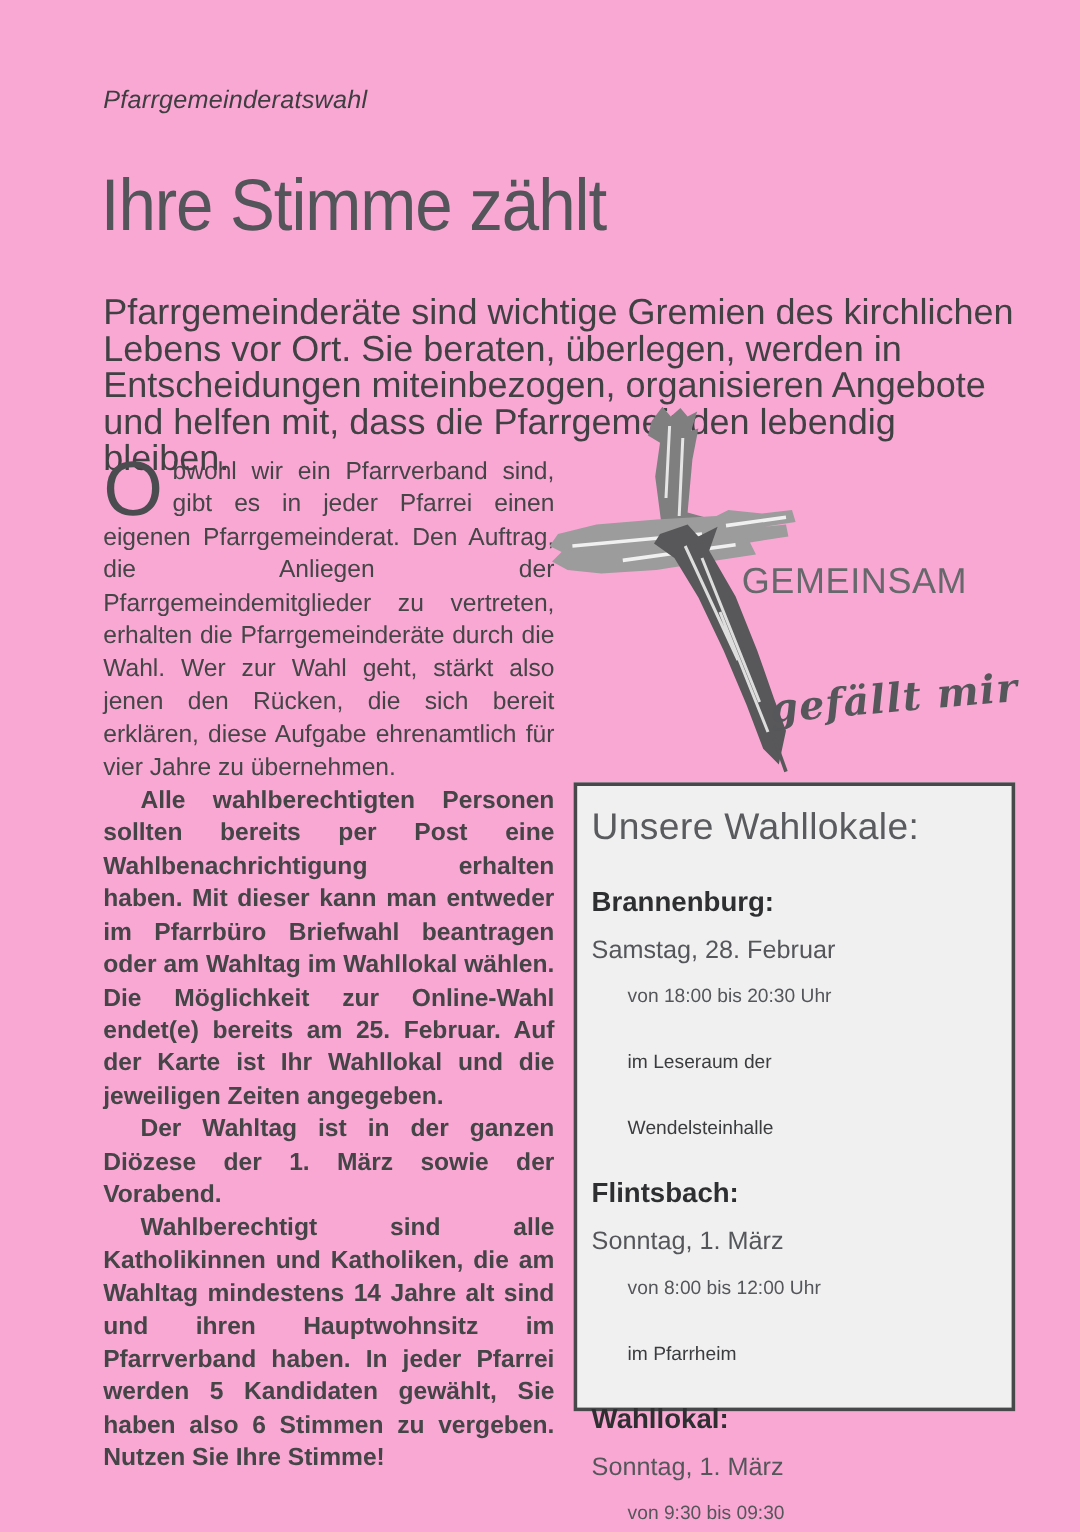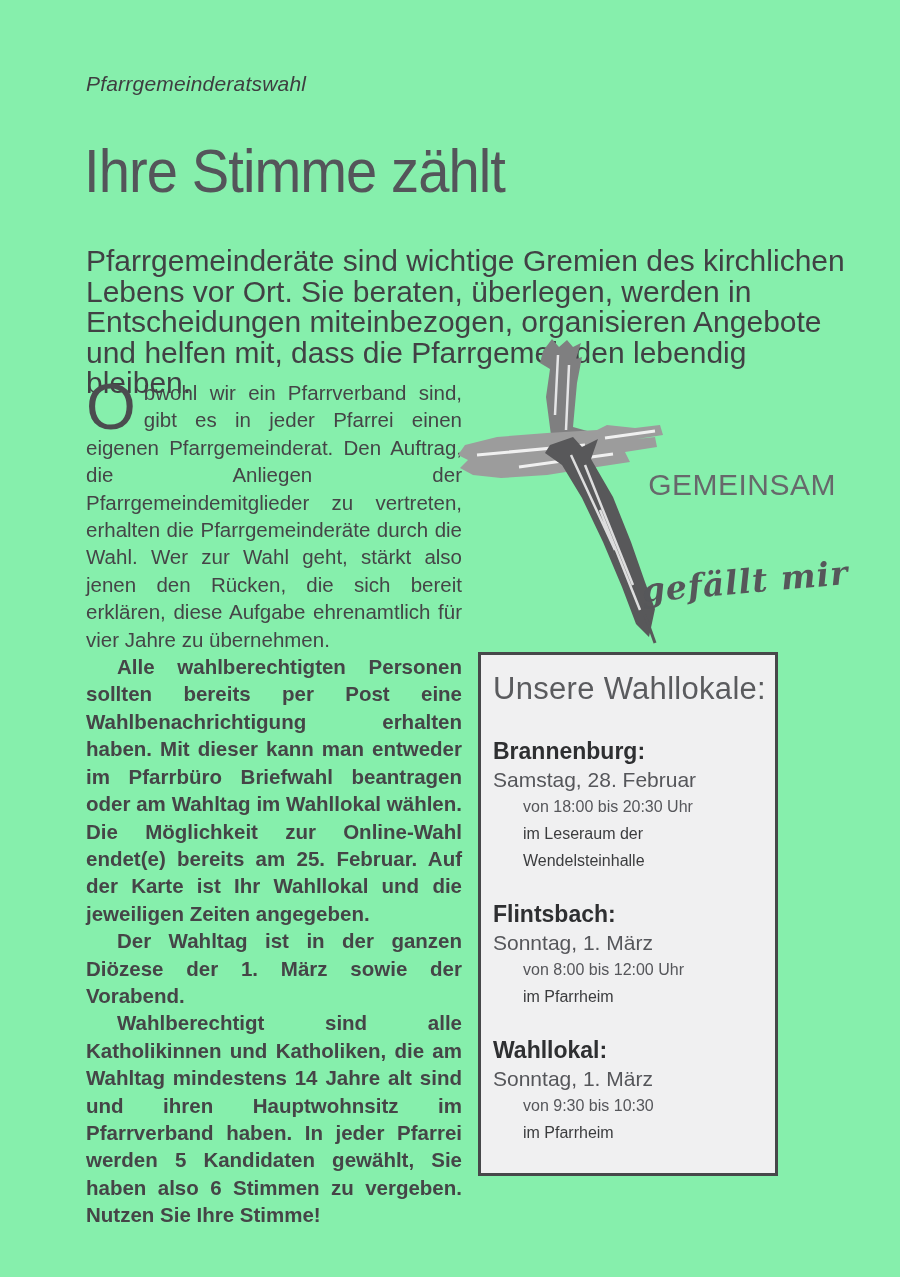--- a/index.html
+++ b/index.html
@@ -1,55 +1,55 @@
 <!DOCTYPE html>
 <html lang="de"><head>
 <meta charset="utf-8">
 <style>
   html,body{margin:0;padding:0;background:#ffffff;}
-  .page{position:relative;width:900px;height:1277px;background:#86efac;overflow:hidden;
+  .page{position:relative;width:900px;height:1277px;background:#f9a8d4;overflow:hidden;
         font-family:"Liberation Sans", sans-serif;}
 
   .kicker{position:absolute;left:86px;top:72px;font-style:italic;font-size:21px;
           color:#3e3e40;letter-spacing:0.2px;}
 
   .title{position:absolute;left:84px;top:136px;font-size:61px;font-weight:400;
          color:#54555a;letter-spacing:-1px;transform:scaleX(0.92);transform-origin:left top;
          white-space:nowrap;}
 
   .intro{position:absolute;left:86px;top:246px;width:762px;font-size:30px;
          line-height:30.5px;color:#414144;}
 
   .left-col{position:absolute;left:86px;top:379px;width:376px;font-size:20.5px;
             line-height:27.4px;color:#454547;text-align:justify;}
   .left-col p{margin:0;}
   .left-col p.indent{text-indent:31px;font-weight:bold;}
   .dropcap{float:left;font-size:64px;line-height:50px;padding:3px 8px 0 0;color:#4b4c4f;}
 
   .logo{position:absolute;left:455px;top:335px;width:393px;height:310px;}
   .logo svg{position:absolute;left:0;top:0;}
-  .logo-line1{position:absolute;right:12px;top:133px;font-size:30px;color:#67686b;
+  .logo-line1{position:absolute;right:42px;top:133px;font-size:30px;color:#67686b;
               letter-spacing:0.5px;white-space:nowrap;text-align:center;}
   .logo-line2{position:absolute;right:2px;top:166px;font-size:36px;color:#606164;
               letter-spacing:0.5px;white-space:nowrap;}
   .logo-tagline{position:absolute;right:0px;top:218px;font-family:"DejaVu Serif", serif;
                 font-style:italic;font-weight:bold;font-size:33px;color:#56575a;
                 transform:rotate(-5deg);transform-origin:right center;white-space:nowrap;
                 letter-spacing:1px;}
 
-  .wbox{position:absolute;left:478px;top:652px;width:300px;height:524px;
+  .wbox{position:absolute;left:478px;top:652px;width:368px;height:524px;
         box-sizing:border-box;border:3px solid #47484a;background:#f0f0f1;
         padding:14px 8px 0 12px;}
   .wbox-title{font-size:31px;color:#5a5b5e;margin:2px 0 30px 0;letter-spacing:0.3px;}
   .wloc{margin-bottom:26px;}
   .wloc-name{font-size:23px;font-weight:bold;color:#2e2f31;line-height:29px;}
   .wloc-date{font-size:21px;color:#55565a;line-height:27px;}
   .wloc-line{font-size:16px;line-height:27px;padding-left:30px;}
-  .ind-light{color:#55565a;}
-  .ind-dark{color:#3b3c3e;}
+  .ind-light{color:#55565a;margin-top:12px;}
+  .ind-dark{color:#3b3c3e;margin-top:28px;}
 </style>
 </head>
 <body>
 
 <div class="page">
 
   <div class="kicker">Pfarrgemeinderatswahl</div>
 
   <div class="title">Ihre Stimme zählt</div>
 
@@ -93,18 +93,18 @@
     <div class="wloc">
       <div class="wloc-name">Flintsbach:</div>
       <div class="wloc-date ind-light">Sonntag, 1. März</div>
       <div class="wloc-line ind-light">von 8:00 bis 12:00 Uhr</div>
       <div class="wloc-line ind-dark">im Pfarrheim</div>
     </div>
 
     <div class="wloc">
       <div class="wloc-name">Wahllokal:</div>
       <div class="wloc-date ind-light">Sonntag, 1. März</div>
-      <div class="wloc-line ind-light">von 9:30 bis 10:30</div>
+      <div class="wloc-line ind-light">von 9:30 bis 09:30</div>
       <div class="wloc-line ind-dark">im Pfarrheim</div>
     </div>
   </div>
 
 </div>
 
 </body></html>

